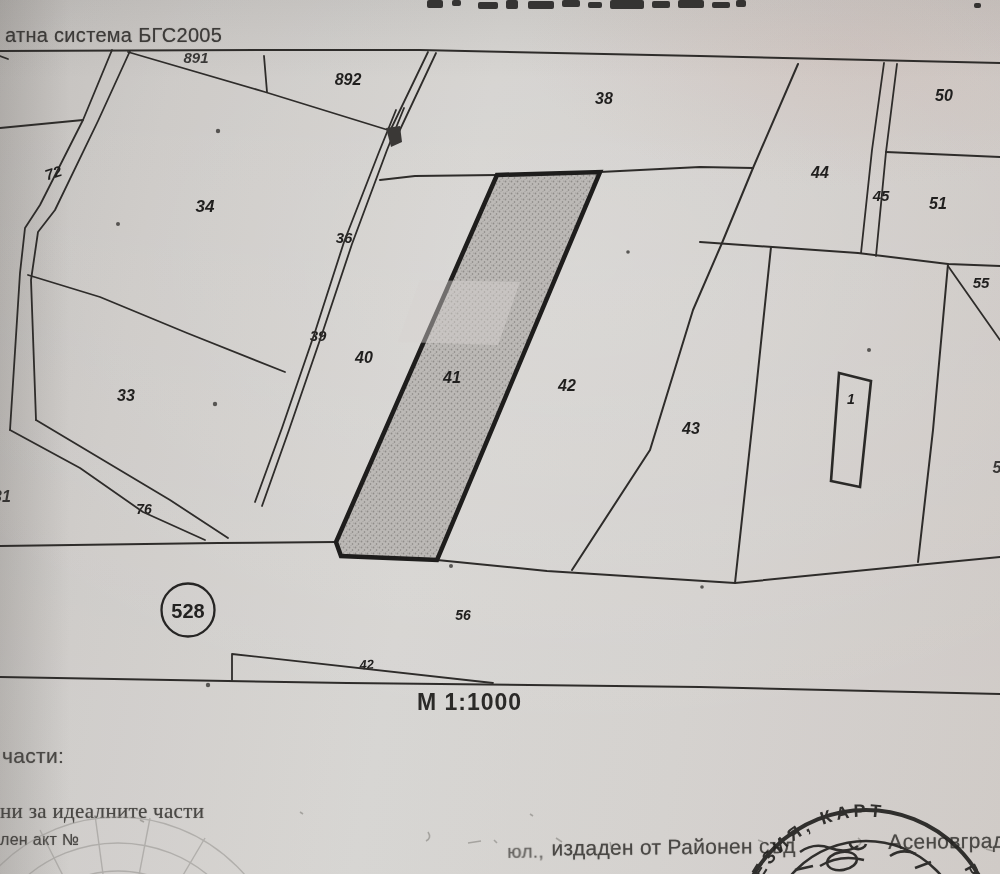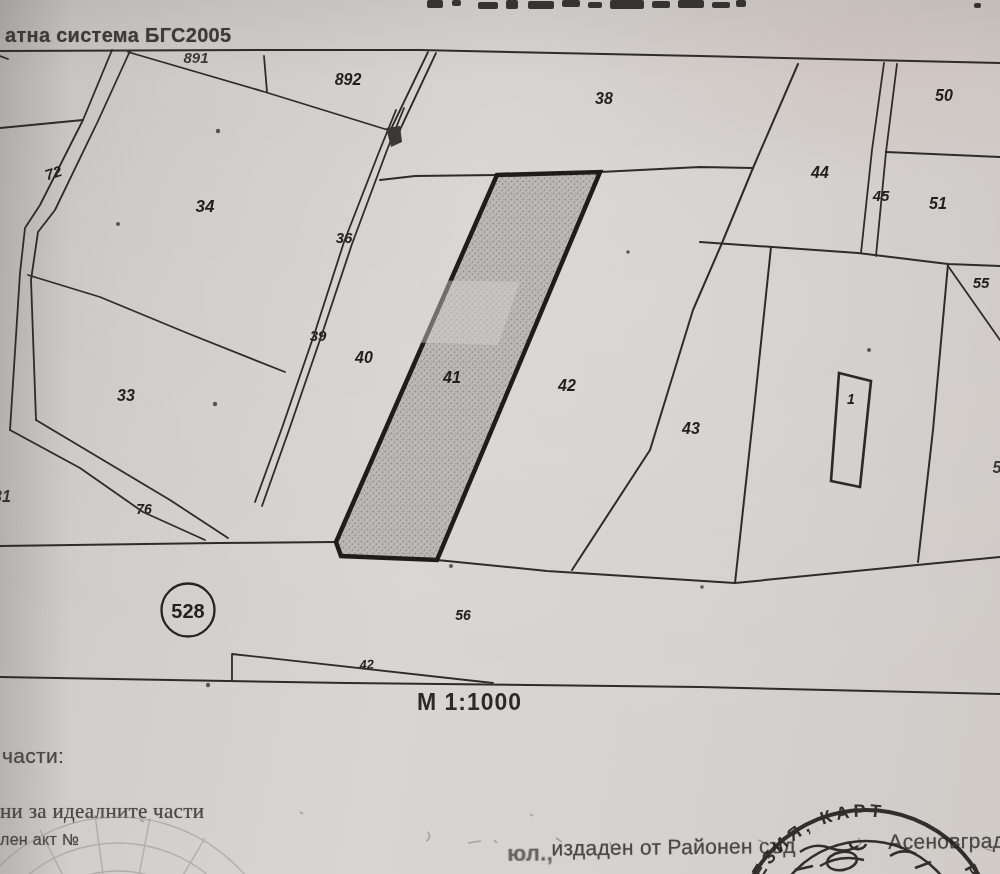--- a/index.html
+++ b/index.html
@@ -8,27 +8,27 @@
   #paper{position:absolute;inset:0;
     background:
       radial-gradient(45% 22% at 84% 6%, rgba(196,160,150,.20), rgba(196,160,150,0) 70%),
       radial-gradient(120% 90% at 58% 30%, rgba(255,255,255,.15), rgba(0,0,0,0) 62%),
       linear-gradient(to right, rgba(60,55,50,.16), rgba(60,55,50,0) 7%),
       linear-gradient(to bottom, rgba(40,38,36,.07), rgba(40,38,36,0) 9%, rgba(255,255,255,.10) 80%),
       linear-gradient(100deg,#c2bfbc 0%,#cbc8c5 16%,#d3d1ce 44%,#d0cdca 70%,#cbc5c1 100%);
   }
   .doc-text{position:absolute;color:#4a4845;letter-spacing:.3px;
     text-shadow:0 0 1px rgba(74,72,69,.65);white-space:nowrap;}
-  #header-text{left:5px;top:24px;font-size:20px;font-weight:bold;color:#3d3b39;text-align:center;}
+  #header-text{left:5px;top:24px;font-size:20px;font-weight:normal;color:#3d3b39;text-align:center;}
   #footer-line1{left:2px;top:744px;font-size:21px;}
   #footer-line2{left:0px;top:799px;font-size:21px;font-family:Liberation Serif, serif;}
   #footer-line3{left:0px;top:831px;font-size:16px;}
   #footer-right{position:absolute;left:0;top:0;width:1000px;height:874px;
     transform:rotate(-0.6deg);}
-  #footer-prefix{left:503px;top:841px;font-size:22px;opacity:.8;filter:blur(.4px);font-weight:bold;}
+  #footer-prefix{left:503px;top:841px;font-size:19px;opacity:.8;filter:blur(.4px);}
   #footer-issued{left:547px;top:837px;font-size:21px;}
   #footer-city{left:884px;top:834px;font-size:21px;}
   svg{position:absolute;inset:0;}
   .mapline{fill:none;stroke:#2e2c2a;stroke-width:2;stroke-linecap:round;stroke-linejoin:round;}
   .thin{stroke-width:1.8;}
   .plabel{font-family:"Liberation Sans",sans-serif;font-style:italic;font-weight:bold;
     fill:#201f1e;text-anchor:middle;}
   .plabel.partial{opacity:.85;}
   #scale-text{font-family:"Liberation Sans",sans-serif;font-weight:bold;font-size:23px;
     fill:#2b2a28;letter-spacing:1px;}

